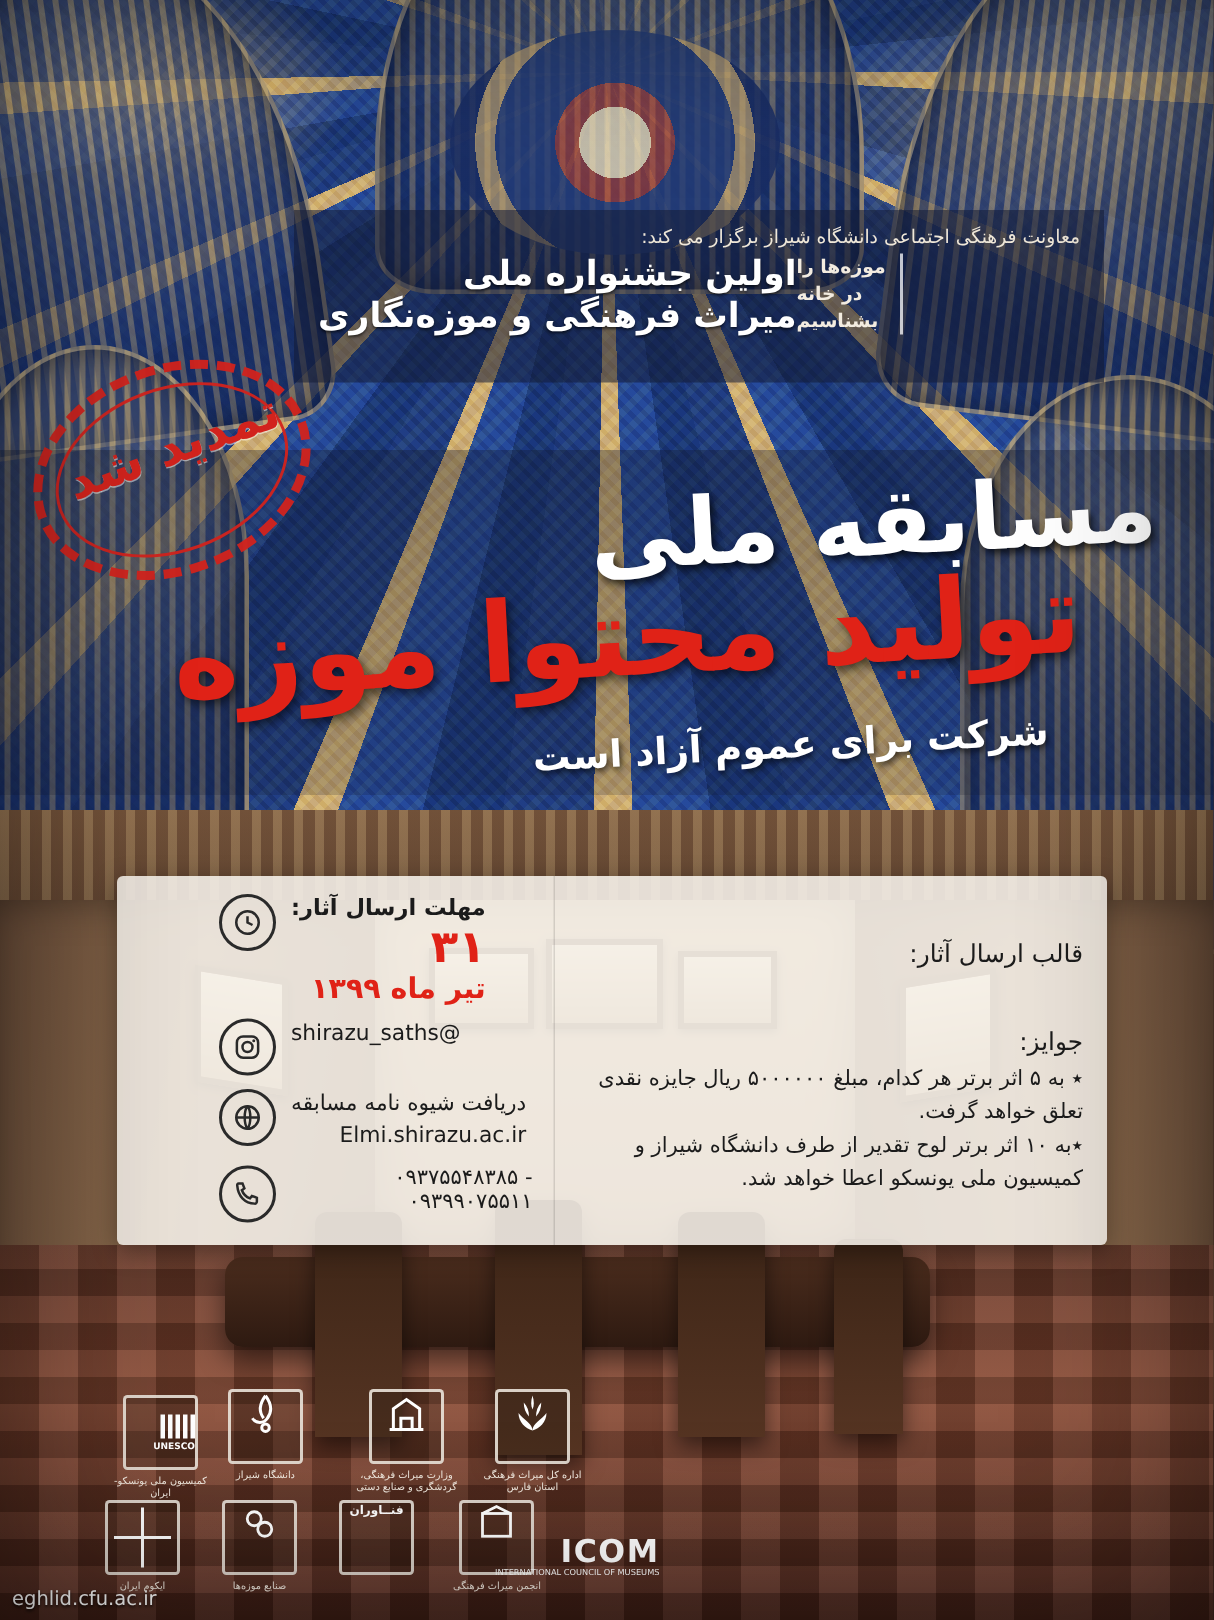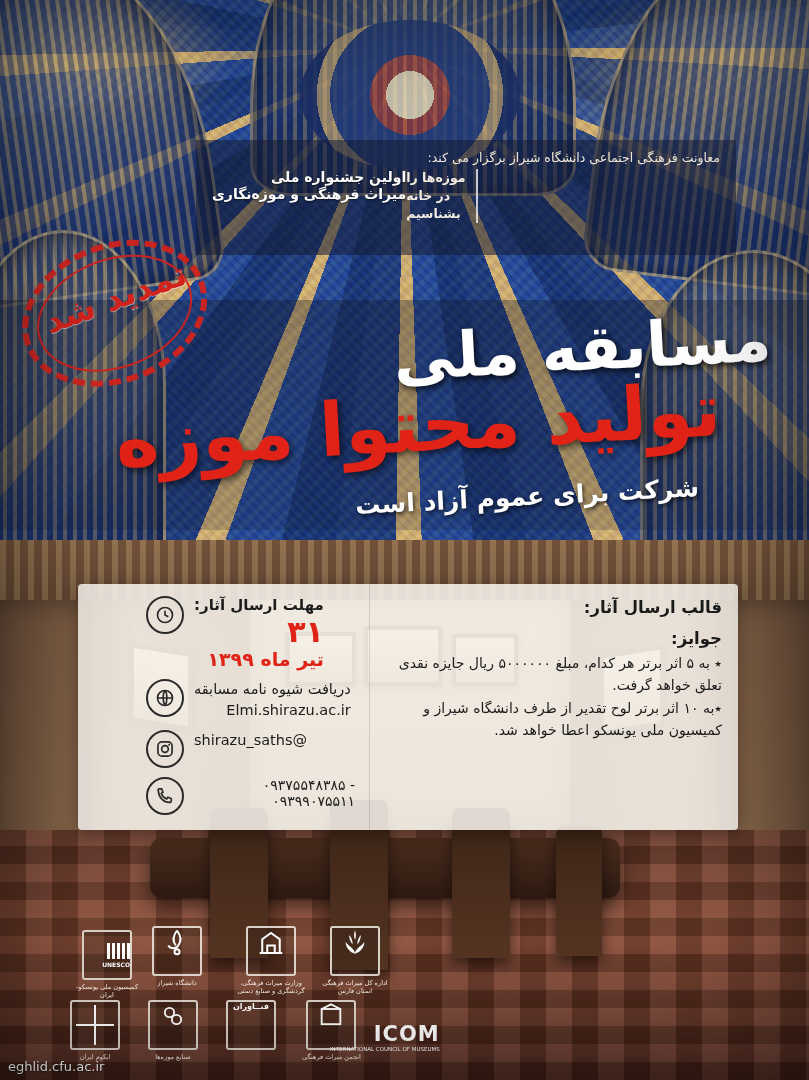--- a/index.html
+++ b/index.html
@@ -120,21 +120,21 @@
     color:#fff;
     padding:10px 16px 8px 16px;
     box-sizing:border-box;
   }
   .organizer .line0{
     font-size:12.5px;color:#efe7d8;text-align:right;letter-spacing:.2px;
   }
   .org-main{display:flex;justify-content:flex-end;align-items:flex-start;margin-top:4px;}
   .org-right{
     text-align:right;font-weight:bold;line-height:1.22;
-    font-size:14px;color:#ffffff;text-shadow:0 1px 2px rgba(0,0,0,.6);
+    font-size:23px;color:#ffffff;text-shadow:0 1px 2px rgba(0,0,0,.6);
   }
   .org-left{
     border-right:2px solid rgba(255,255,255,.75);
     margin-right:12px;padding-right:10px;
     font-size:12.5px;line-height:1.45;color:#f3ece0;text-align:left;font-weight:bold;
   }
 
   
   .title-band{
     position:absolute;left:0;top:300px;width:809px;height:230px;
@@ -188,21 +188,21 @@
     box-sizing:border-box;
   }
   .info-right{
     width:368px;padding:14px 16px 10px 10px;box-sizing:border-box;text-align:right;
     color:#1b1b1b;
   }
   .info-left{
     width:232px;padding:12px 14px 10px 8px;box-sizing:border-box;text-align:right;
     color:#1b1b1b;border-right:1px solid rgba(0,0,0,.12);
   }
-  .hl{font-weight:bold;font-size:16.5px;margin-bottom:4px;}
+  .hl{font-weight:normal;font-size:16.5px;margin-bottom:4px;margin-top:28px;}
   .bd{font-size:14px;line-height:1.6;}
   .bd .slide{color:#e02217;font-weight:bold;}
   .gap{height:8px;}
   .row{display:flex;align-items:flex-start;justify-content:flex-end;gap:10px;margin-bottom:9px;}
   .row .tx{text-align:right;}
   .ico{
     width:34px;height:34px;flex:0 0 34px;border-radius:50%;
     border:2px solid #2a2a2a;display:flex;align-items:center;justify-content:center;
     color:#2a2a2a;background:transparent;
   }
@@ -332,39 +332,39 @@
         </div>
         <div class="ico">
           <svg width="20" height="20" viewBox="0 0 24 24" fill="none" stroke="#2a2a2a" stroke-width="2">
             <circle cx="12" cy="12" r="9"></circle>
               <path d="M12 7v5l4 2"></path>
           </svg>
         </div>
       </div>
 
       <div class="row">
-        <div class="tx www">
-          <div>دریافت شیوه نامه مسابقه</div>
-          <div>Elmi.shirazu.ac.ir</div>
-        </div>
-        <div class="ico">
-          <svg width="20" height="20" viewBox="0 0 24 24" fill="none" stroke="#2a2a2a" stroke-width="2">
-            <circle cx="12" cy="12" r="9"></circle>
-              <path d="M3 12h18M12 3c3 3.5 3 14 0 18M12 3c-3 3.5-3 14 0 18"></path>
-          </svg>
-        </div>
-      </div>
-
-      <div class="row">
         <div class="tx www">@shirazu_saths</div>
         <div class="ico">
           <svg width="20" height="20" viewBox="0 0 24 24" fill="none" stroke="#2a2a2a" stroke-width="2">
             <rect x="3.5" y="3.5" width="17" height="17" rx="5"></rect>
               <circle cx="12" cy="12" r="4"></circle>
               <circle cx="17" cy="7" r="1.2" fill="#2a2a2a" stroke="none"></circle>
+          </svg>
+        </div>
+      </div>
+
+      <div class="row">
+        <div class="tx www">
+          <div>دریافت شیوه نامه مسابقه</div>
+          <div>Elmi.shirazu.ac.ir</div>
+        </div>
+        <div class="ico">
+          <svg width="20" height="20" viewBox="0 0 24 24" fill="none" stroke="#2a2a2a" stroke-width="2">
+            <circle cx="12" cy="12" r="9"></circle>
+              <path d="M3 12h18M12 3c3 3.5 3 14 0 18M12 3c-3 3.5-3 14 0 18"></path>
           </svg>
         </div>
       </div>
 
       <div class="row">
         <div class="tx phone">۰۹۳۷۵۵۴۸۳۸۵ - ۰۹۳۹۹۰۷۵۵۱۱</div>
         <div class="ico">
           <svg width="20" height="20" viewBox="0 0 24 24" fill="none" stroke="#2a2a2a" stroke-width="2">
             <path d="M5 3.5h3l1.5 4-2 1.5a11 11 0 006.5 6.5l1.5-2 4 1.5v3c0 1-.8 1.8-1.8 1.7C10 19.5 4.5 14 3.8 5.3 3.7 4.3 4 3.5 5 3.5z"></path>
           </svg>

